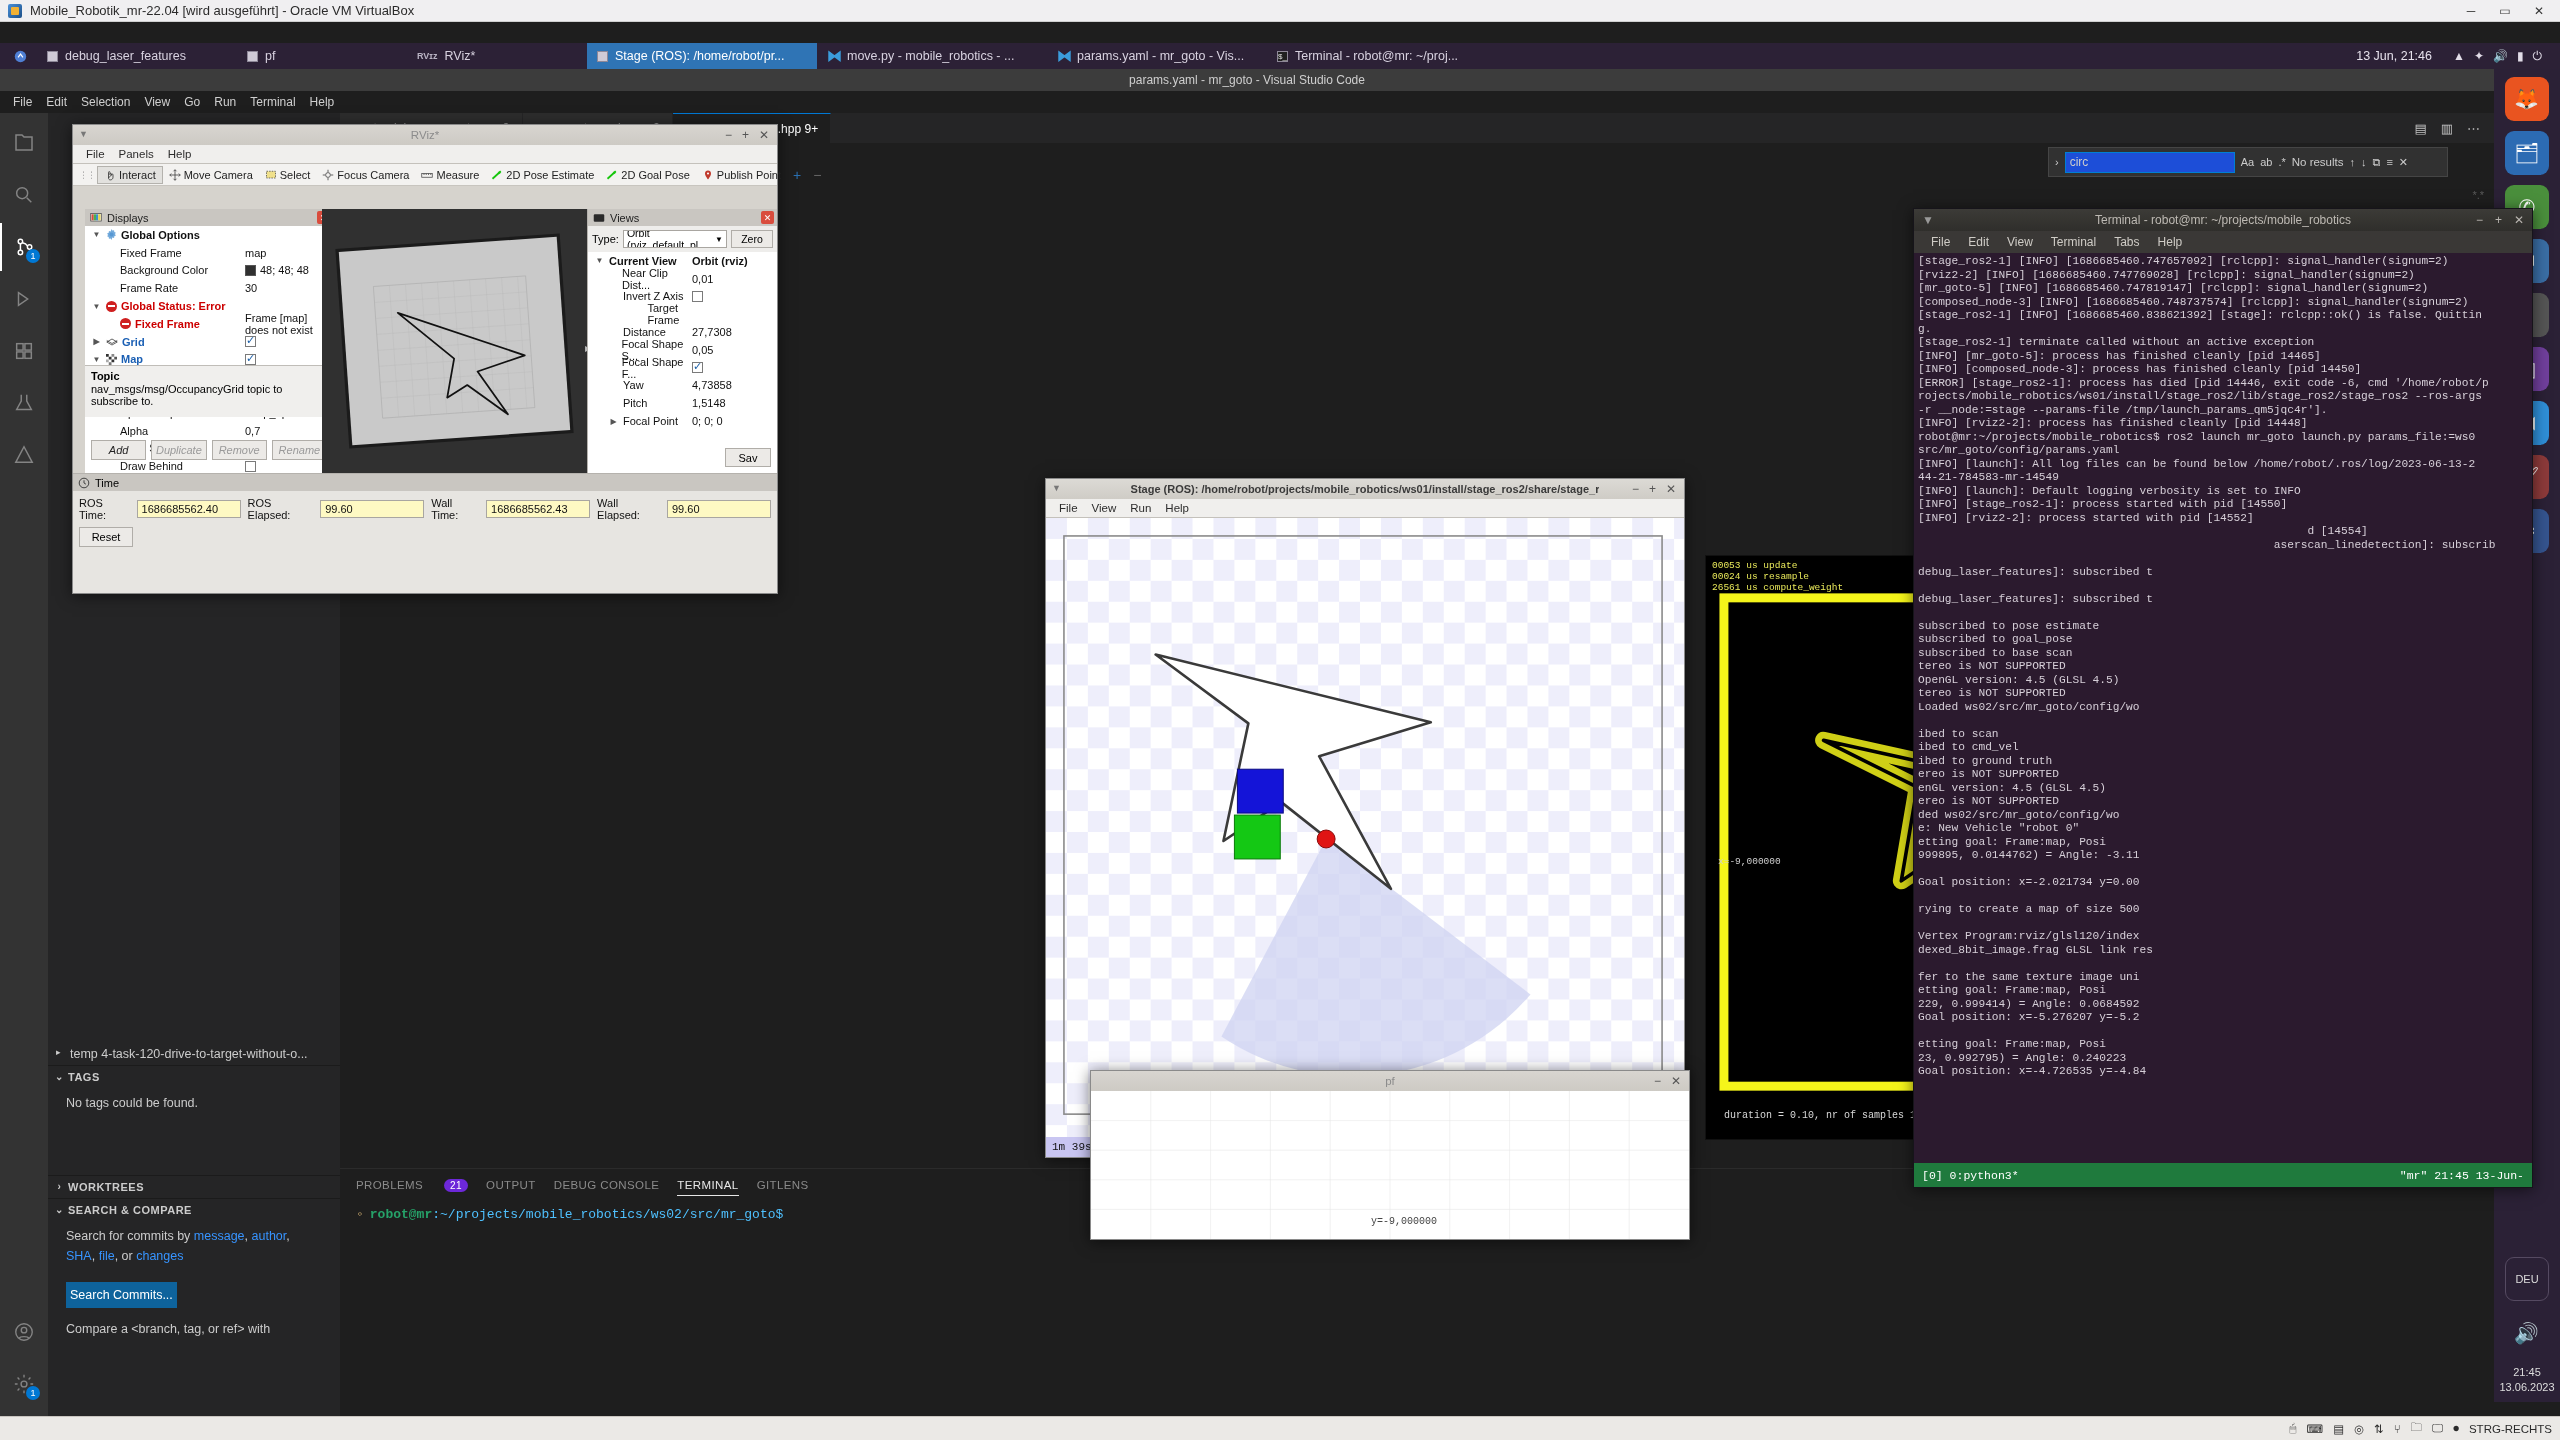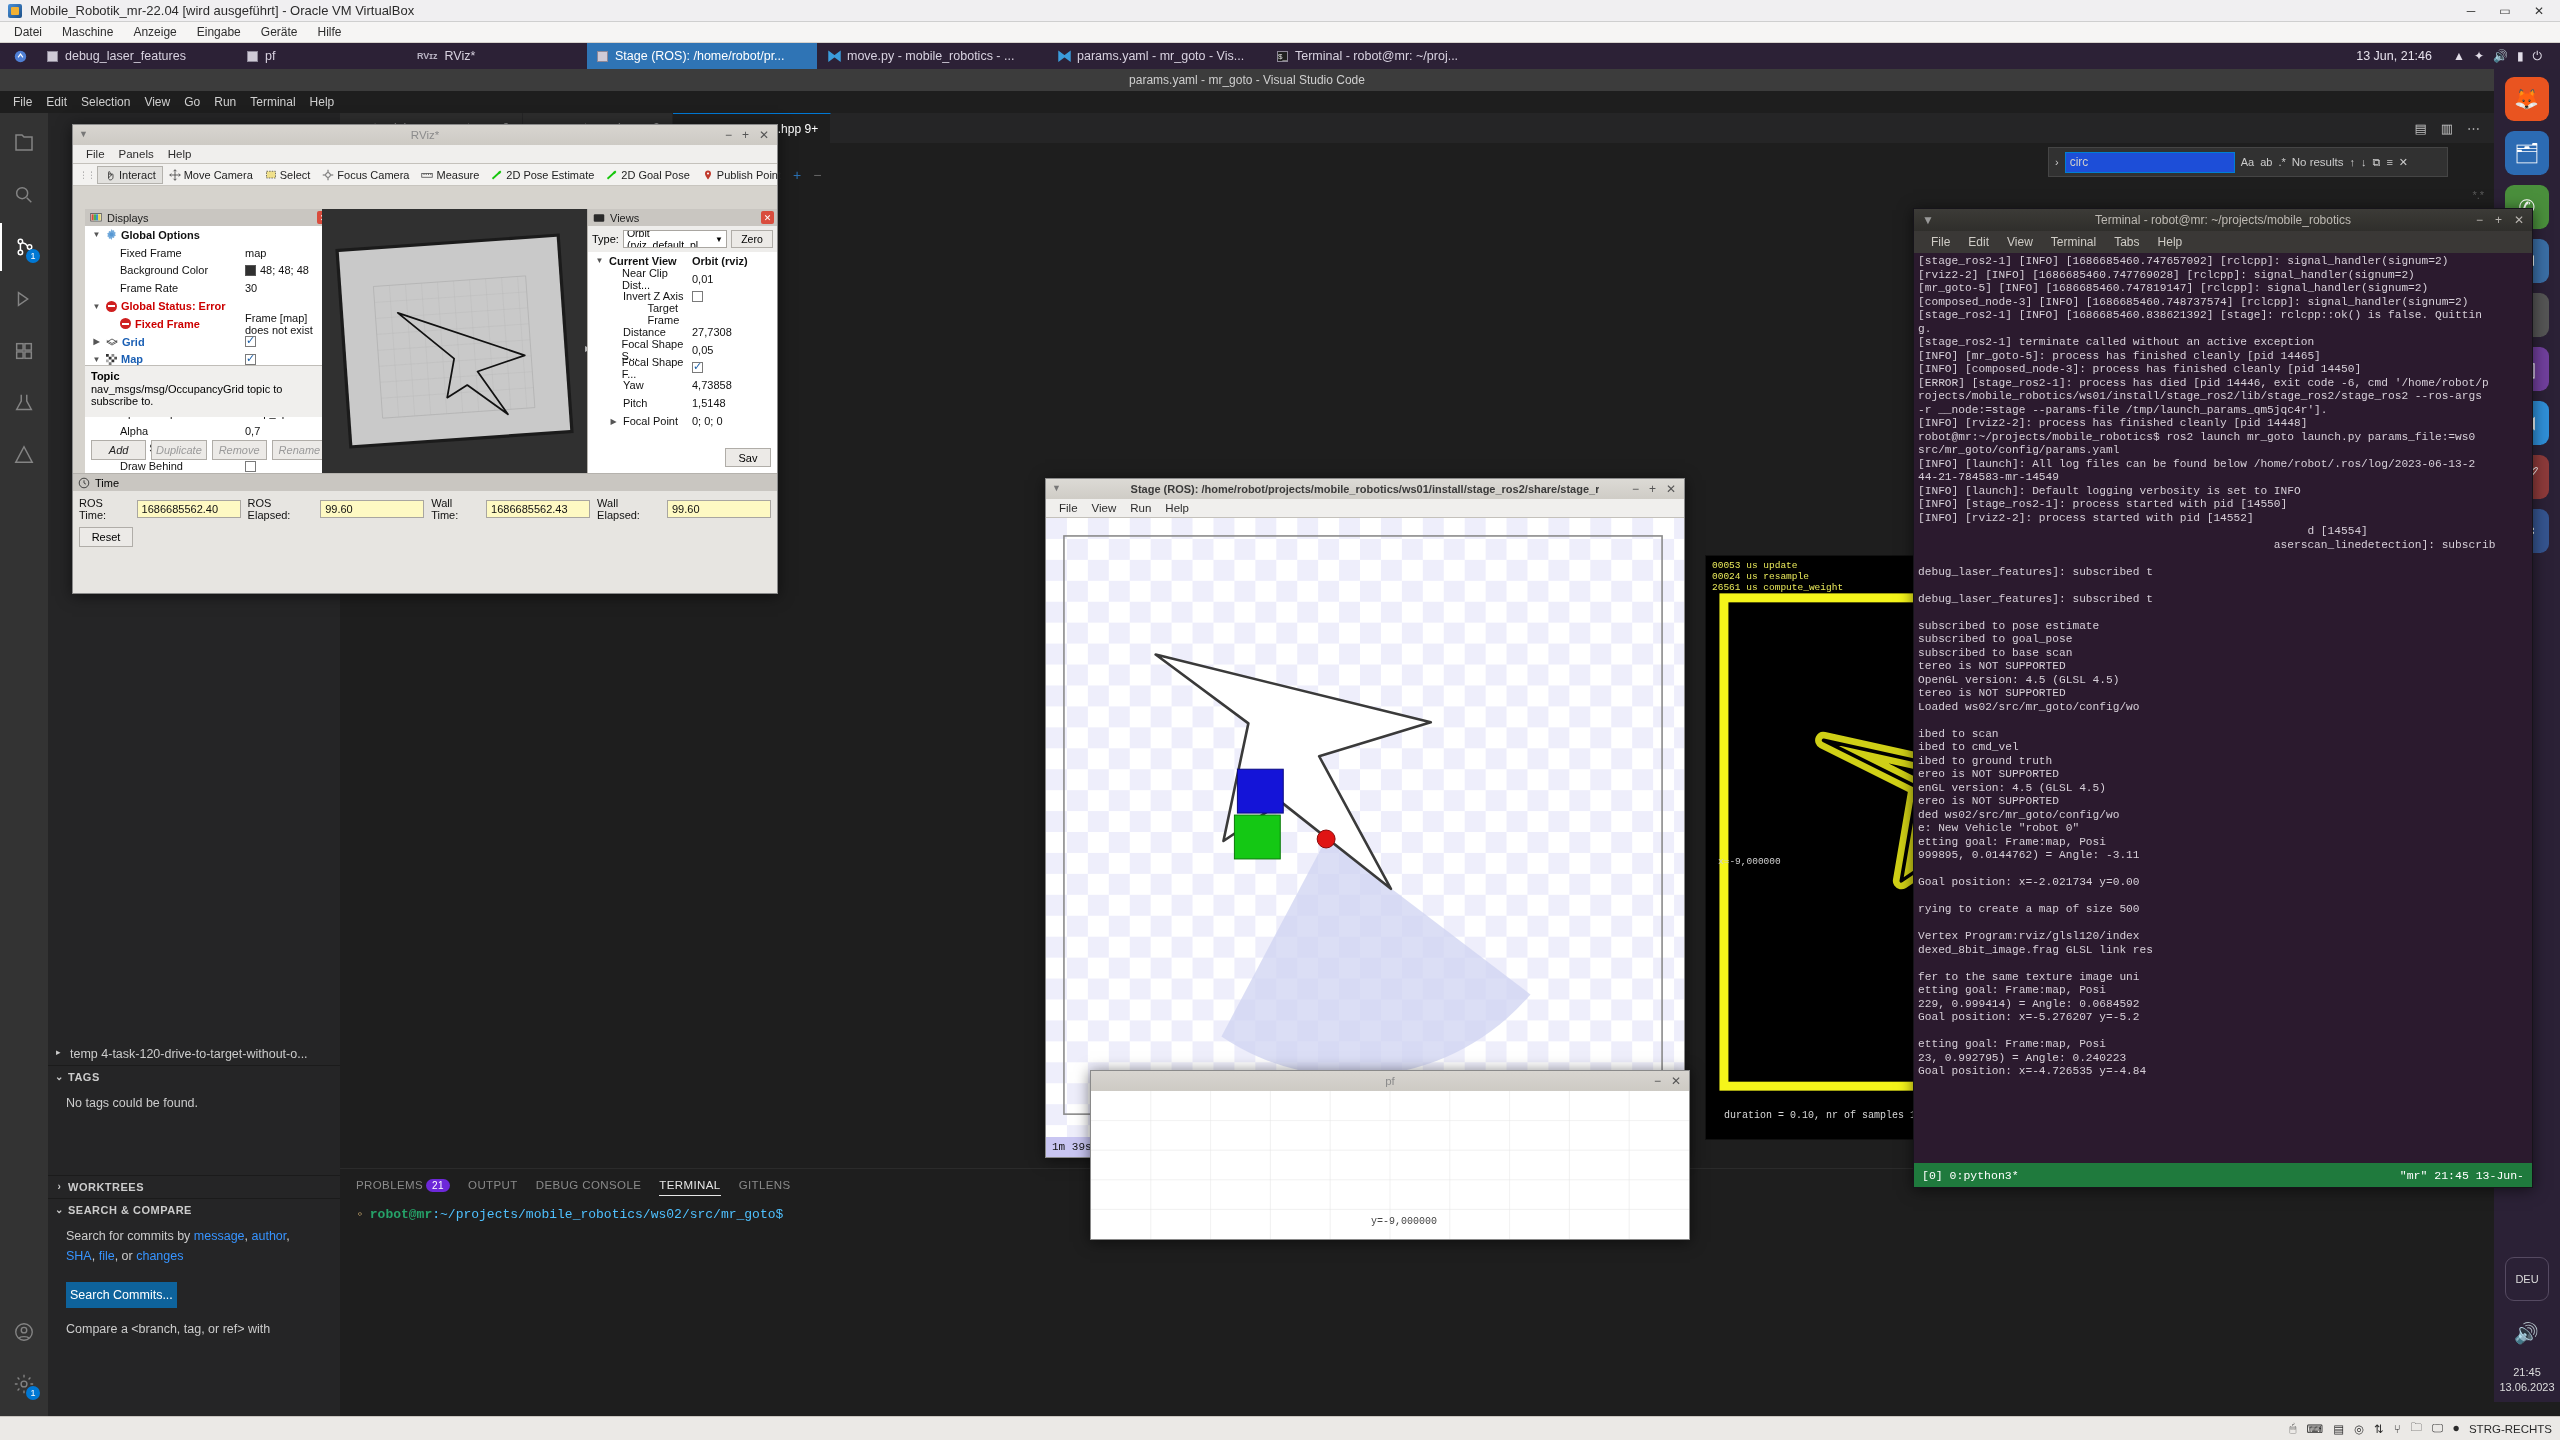--- a/index.html
+++ b/index.html
@@ -74,21 +74,21 @@
     color:#ccc; font-size:12px; padding:0 4px; display:flex; align-items:center; }
   .find-icons { display:flex; gap:6px; color:#ccc; font-size:11px; }
   .find-status { font-size:11.5px; color:#ccc; white-space:nowrap; }
 
   .vsc-panel { position:absolute; left:340px; bottom:22px; right:0; height:250px; background:#1e1e1e;
     border-top:1px solid #2b2b2b; }
   .panel-tabs { display:flex; align-items:center; gap:18px; height:30px; padding:0 16px;
     font-size:11.5px; letter-spacing:.4px; color:#8a8a8a; }
   .panel-tabs .pt { padding:6px 0 4px 0; }
   .panel-tabs .pt.active { color:#e7e7e7; border-bottom:1px solid #e7e7e7; }
-  .pt-badge { background:#6d28d9; color:#fff; border-radius:9px; font-size:10px; padding:1px 6px; margin-left:3px; }
+  .pt-badge { background:#6d28d9; color:#fff; border-radius:9px; font-size:10px; padding:1px 6px; margin-left:21px; }
   .term-line { font-family:"Liberation Mono", monospace; font-size:13px; padding:8px 16px; color:#cccccc; }
   .term-line .bullet { color:#e5c07b; margin-right:6px; }
   .term-line .path { color:#4fc1ff; }
 
   .vsc-status { position:absolute; left:0; bottom:0; width:2494px; height:22px; background:#007acc;
     color:#fff; font-size:11.5px; display:flex; align-items:center; gap:14px; padding:0 8px; }
   .vsc-status .r { margin-left:auto; display:flex; gap:14px; align-items:center; }
 
   
   .win { position:absolute; background:#d6d3cd; box-shadow:0 2px 14px rgba(0,0,0,.55);
@@ -183,28 +183,20 @@
   <div class="vbox-title">
     <span class="vbox-logo"></span>
     <span>Mobile_Robotik_mr-22.04 [wird ausgeführt] - Oracle VM VirtualBox</span>
     <span class="vbox-win-btns">
       <span>─</span>
       <span>▭</span>
       <span>✕</span>
     </span>
   </div>
 
-  <div class="vbox-menu">
-    <div>Datei</div>
-    <div>Maschine</div>
-    <div>Anzeige</div>
-    <div>Eingabe</div>
-    <div>Geräte</div>
-    <div>Hilfe</div>
-  </div>
 
   <div class="guest-bar">
     <div class="gb-item" style="padding-left:14px">
       <svg width="13" height="13" viewBox="0 0 16 16">
           <circle cx="8" cy="8" r="7" fill="#4f7fd4"></circle>
           <path d="M5 9 L8 5 L11 9" stroke="#fff" stroke-width="1.4" fill="none"></path>
         </svg>
     </div>
     <div class="gb-item" style="min-width:200px">
       <span class="gb-sq"></span>

